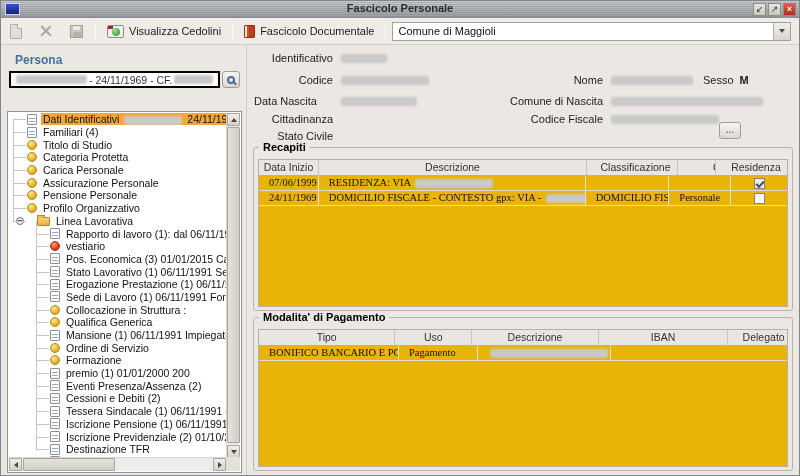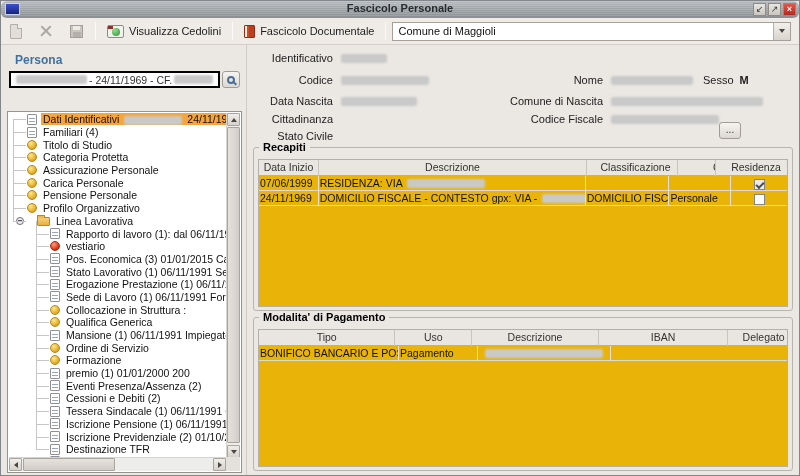--- a/index.html
+++ b/index.html
@@ -4,21 +4,21 @@
 <style>
   * { margin:0; padding:0; box-sizing:border-box; }
   html,body { background:#d8d5d0; font-family:"Liberation Sans", sans-serif; }
   .win { position:relative; width:800px; height:476px; background:#ebe8e3;
          border:1px solid #82868a; overflow:hidden; }
 
   
   .titlebar { position:absolute; left:0; top:0; width:798px; height:17px;
     background-image:linear-gradient(rgba(255,255,255,.20), rgba(0,0,0,.14)),
       repeating-linear-gradient(180deg,#b4b9bd 0 1px,#a2a7ab 1px 2px);
-    border-bottom:1px solid #8d9195;border-radius:6px; }
+    border-bottom:1px solid #8d9195; }
   .appicon { position:absolute; left:4px; top:2px; width:15px; height:12px;
     background:linear-gradient(#3a52d0,#16227a); border:1px solid #c9d2f2; }
   .title-text { position:absolute; left:0; right:0; top:1px; text-align:center;
     font-size:11px; font-weight:bold; color:#272c30; }
   .wbtns { position:absolute; right:3px; top:2px; display:flex; gap:2px; }
   .wbtn { width:13px; height:13px; font-size:9px; line-height:11px; text-align:center;
     background:linear-gradient(#e8e6e2,#c9c6c0); border:1px solid #8f8b85; color:#3a3a3a; }
   .wbtn.close { background:linear-gradient(#e2574a,#b52a1e); color:#fff; font-weight:bold; }
 
   
@@ -140,22 +140,22 @@
   .g-pagamento { left:252px; top:316px; width:540px; height:154px; }
   .dtable { position:absolute; left:4px; top:11px; width:530px; background:#eab308;
     border:1px solid #b3b0a9; overflow:hidden; }
   .g-recapiti .dtable { height:148px; }
   .g-pagamento .dtable { height:138px; }
   .thead { display:flex; background:#e9e6e1; border-bottom:1px solid #b3b0a9; height:16px; }
   .th { font-size:10.5px; color:#333; text-align:center; line-height:15px; height:16px;
     border-right:1px solid #c8c5bf; overflow:hidden; white-space:nowrap; }
   .th:last-child { border-right:none;margin-left:12px; }
   .trrow { display:flex; height:15px; border-bottom:1px solid #dedbd5; align-items:center; }
-  .td { font-size:10.5px; padding:0 1px; border-right:1px solid #e3e0da; height:15px;
-    line-height:14px; white-space:nowrap; overflow:hidden; color:#111; }
+  .td { font-size:10.5px; padding:0 10px; border-right:1px solid #e3e0da; height:15px;
+    line-height:14px; white-space:nowrap; overflow:hidden; color:#111;font-family:Liberation Serif, serif; }
   .td:last-child { border-right:none; }
   .td.center { text-align:center; }
   .cb { display:inline-block; width:11px; height:11px; border:1px solid #858585;
     background:#fbfbfb; position:relative; vertical-align:middle; margin-top:1px; }
   .cb.checked { background:#e9e9e9; }
   .cb.checked::after { content:''; position:absolute; left:1.5px; top:2px; width:6px; height:3px;
     border-left:2px solid #4a4a4a; border-bottom:2px solid #4a4a4a; transform:rotate(-45deg); }
 </style>
 </head>
 <body>
@@ -231,26 +231,26 @@
           <span class="tlabel">Titolo di Studio</span>
         </div>
         <div class="trow lvl1">
           <span class="tick"></span>
           <span class="ticon ticon-ball"></span>
           <span class="tlabel">Categoria Protetta</span>
         </div>
         <div class="trow lvl1">
           <span class="tick"></span>
           <span class="ticon ticon-ball"></span>
+          <span class="tlabel">Carica Personale</span>
+        </div>
+        <div class="trow lvl1">
+          <span class="tick"></span>
+          <span class="ticon ticon-ball"></span>
           <span class="tlabel">Assicurazione Personale</span>
-        </div>
-        <div class="trow lvl1">
-          <span class="tick"></span>
-          <span class="ticon ticon-ball"></span>
-          <span class="tlabel">Carica Personale</span>
         </div>
         <div class="trow lvl1">
           <span class="tick"></span>
           <span class="ticon ticon-ball"></span>
           <span class="tlabel">Pensione Personale</span>
         </div>
         <div class="trow lvl1">
           <span class="tick"></span>
           <span class="ticon ticon-ball"></span>
           <span class="tlabel">Profilo Organizzativo</span>
@@ -381,21 +381,21 @@
 
   <div class="flabel" style="left:248px;top:51px">Identificativo</div>
   <span class="fval redacted" style="left:338px;top:53px;width:46px"></span>
 
   <div class="flabel" style="left:248px;top:73px">Codice</div>
   <span class="fval redacted" style="left:338px;top:75px;width:88px"></span>
   <div class="flabel c2" style="left:480px;top:73px">Nome</div>
   <span class="fval redacted" style="left:608px;top:75px;width:82px"></span>
   <div class="sesso"><span>Sesso</span><b>M</b></div>
 
-  <div class="flabel" style="left:248px;top:94px">Data Nascita</div>
+  <div class="flabel" style="left:232px;top:94px">Data Nascita</div>
   <span class="fval redacted" style="left:338px;top:96px;width:76px"></span>
   <div class="flabel c2" style="left:480px;top:94px">Comune di Nascita</div>
   <span class="fval redacted" style="left:608px;top:96px;width:152px"></span>
 
   <div class="flabel" style="left:248px;top:112px">Cittadinanza</div>
   <div class="flabel c2" style="left:480px;top:112px">Codice Fiscale</div>
   <span class="fval redacted" style="left:608px;top:114px;width:108px"></span>
 
   <div class="flabel" style="left:248px;top:129px">Stato Civile</div>
   <div class="dots-btn">...</div>

